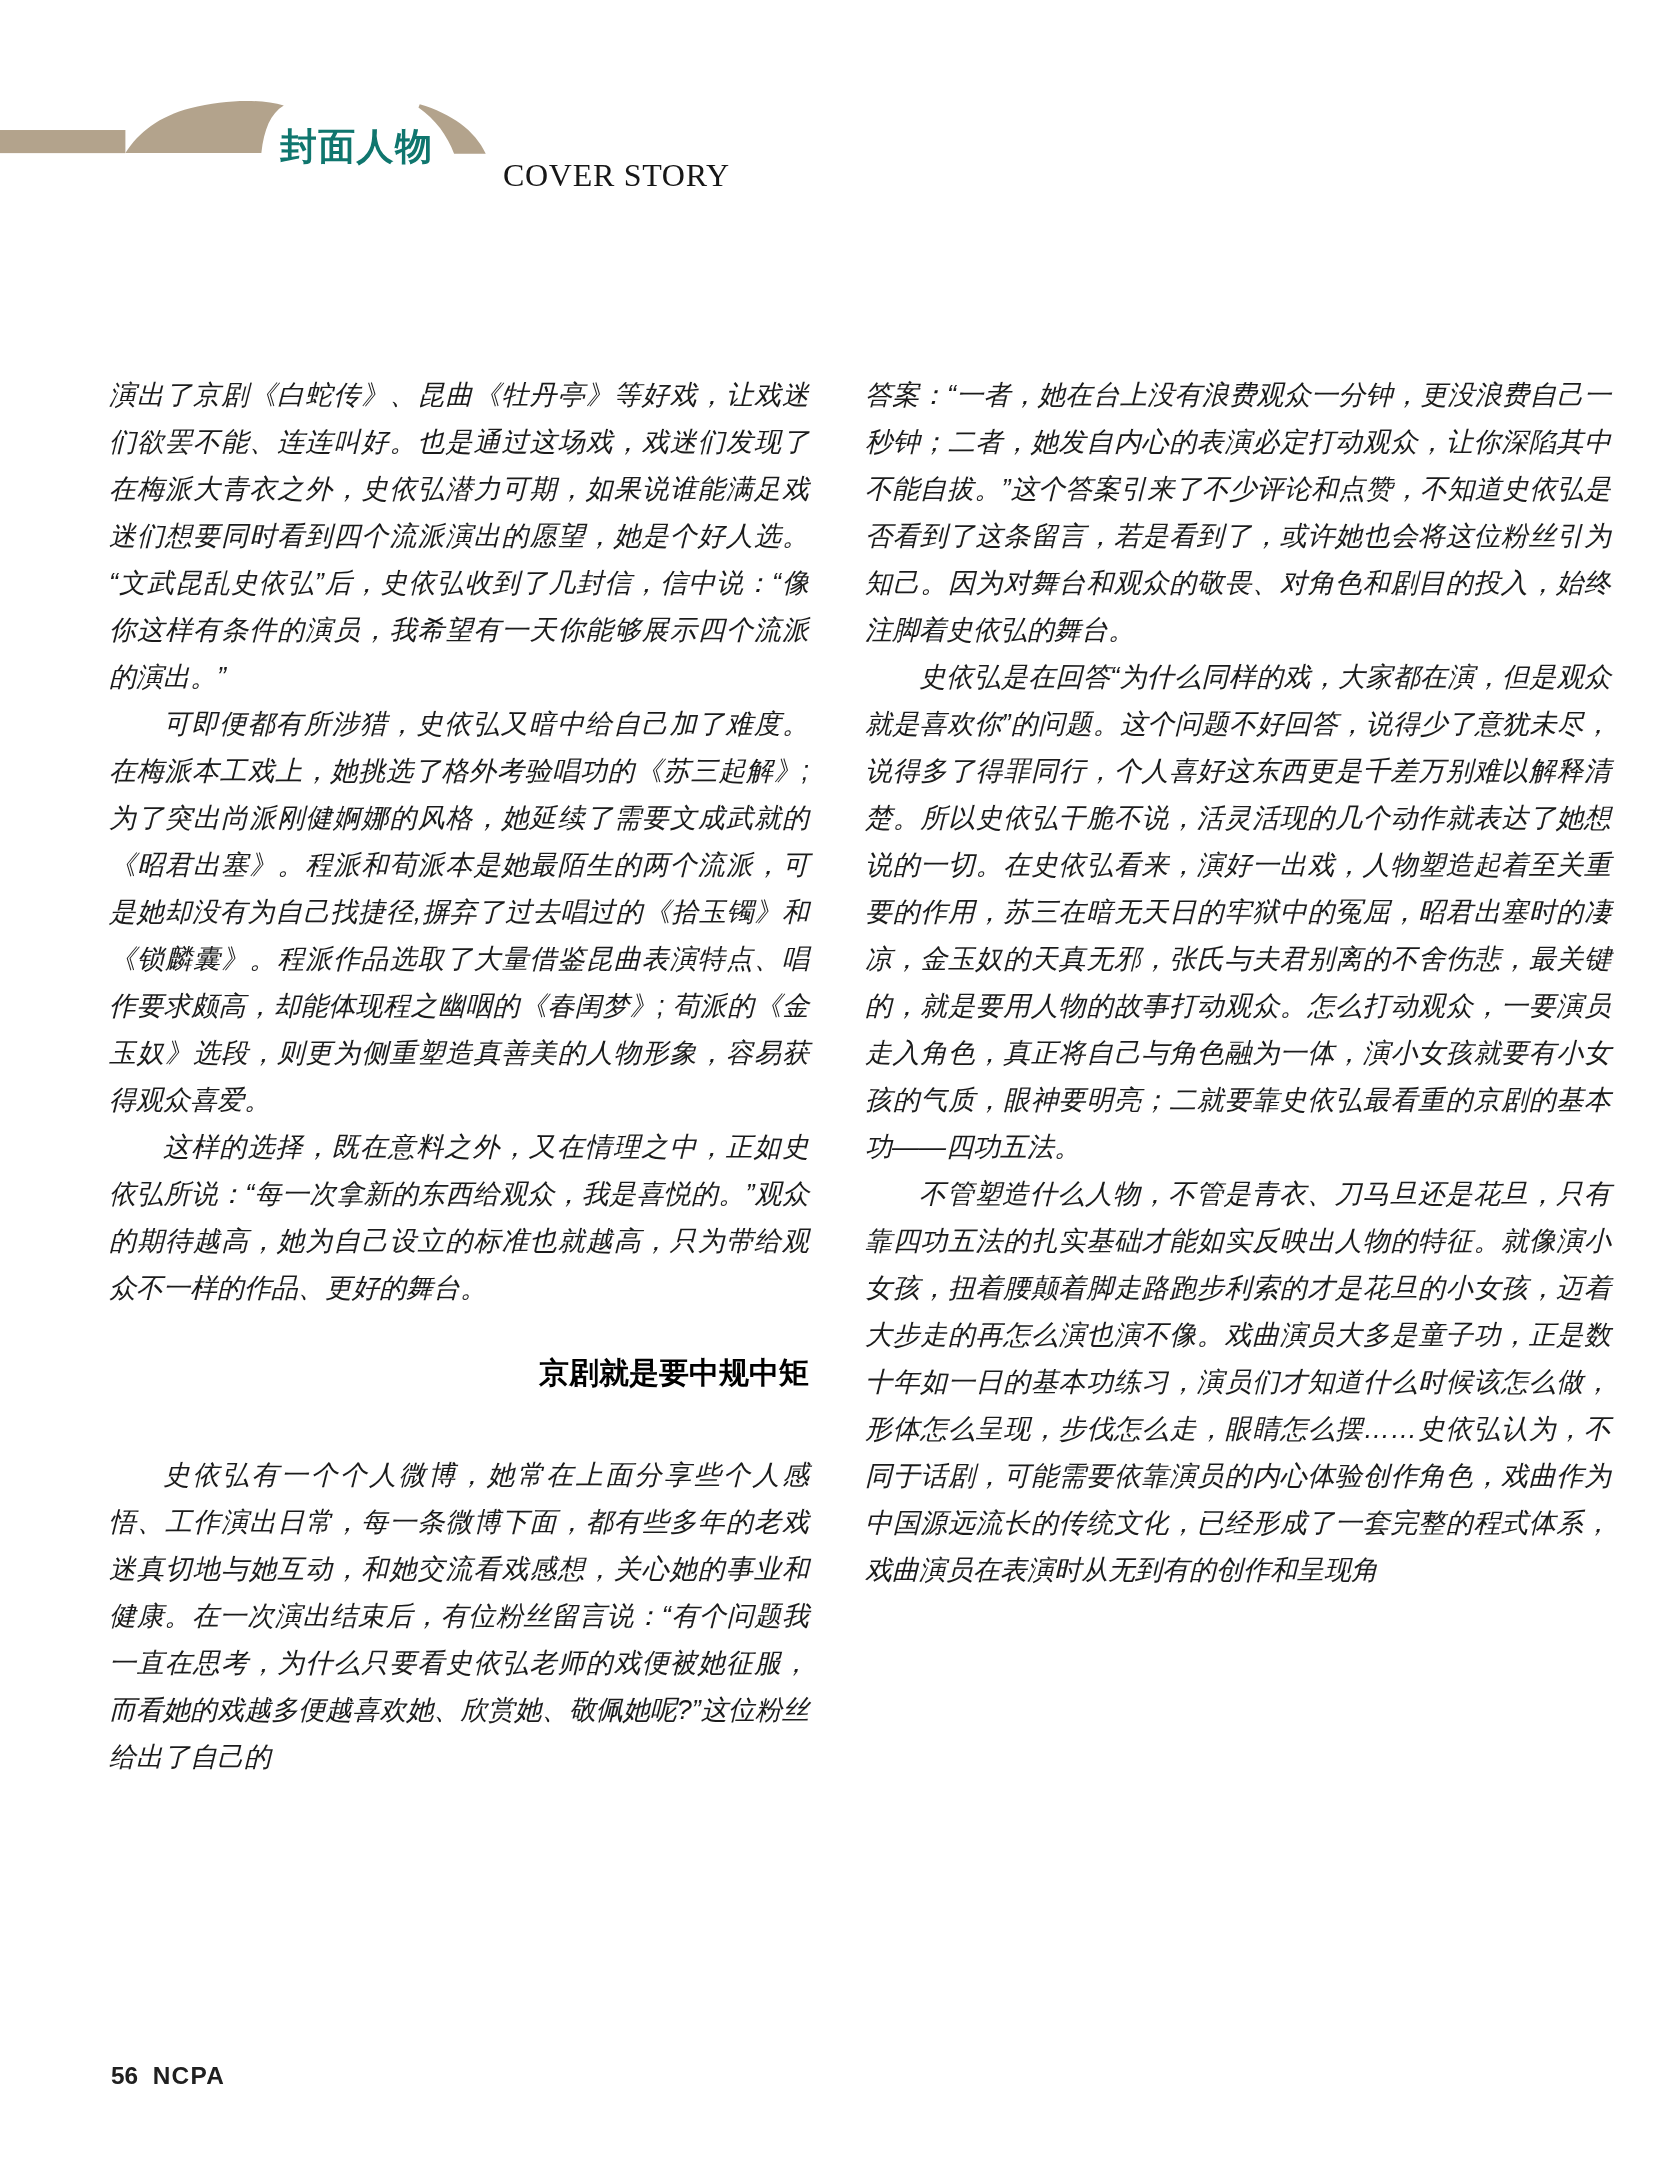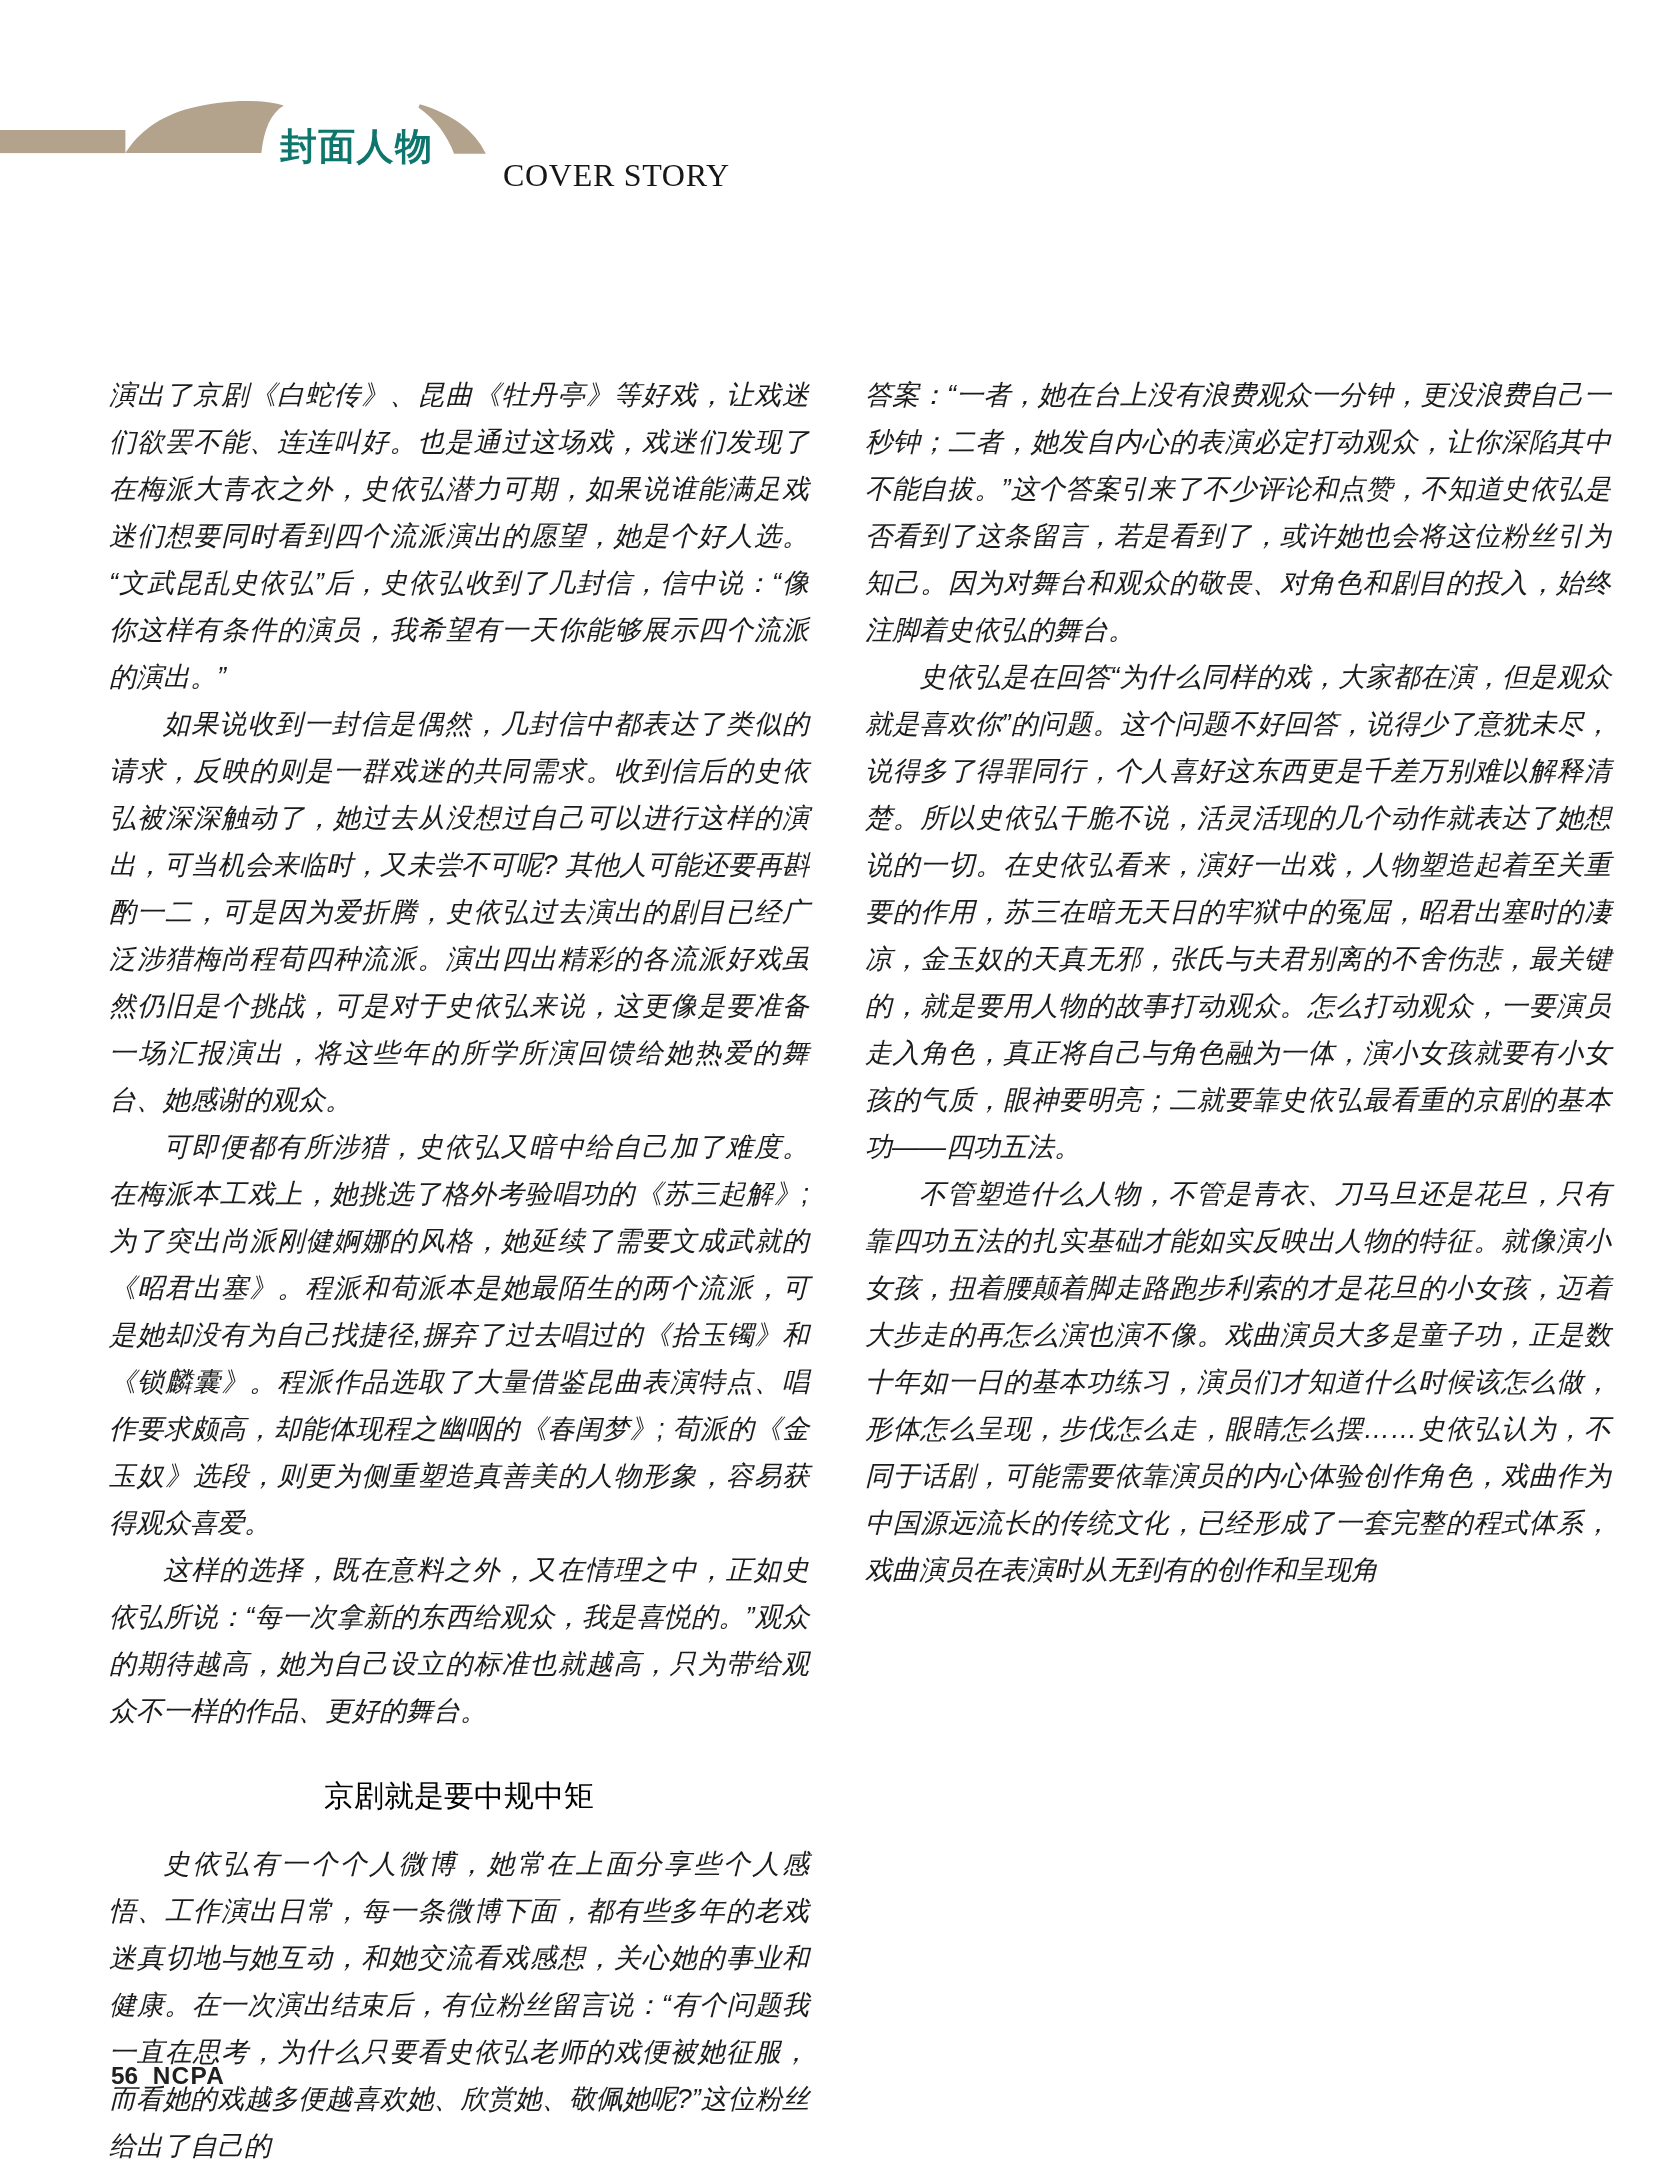--- a/index.html
+++ b/index.html
@@ -29,22 +29,22 @@
   .col {
     position: absolute; top: 372px;
     font-size: 27px; line-height: 47px;
     text-align: justify; color: #1b1b1b;
   }
   .col-left  { left: 109px;  width: 700px; }
   .col-right { left: 865px; width: 746px; }
   .col p { margin: 0; text-indent: 2em; font-style: italic; }
   .col p.no-indent { text-indent: 0; }
   .section-heading {
-    font-size: 30px; line-height: 32px; font-weight: normal; color: #000;
-    margin: 45px 0 29px 0; text-align: center; text-indent: 0;
+    font-size: 30px; line-height: 32px; font-weight: bold; color: #000;
+    margin: 45px 0 63px 0; text-align: right; text-indent: 0;
   }
   
   .pg-footer {
     position: absolute; left: 111px; top: 2062px;
     font-size: 24.4px; color: #202020; white-space: nowrap;
   }
   .pg-num { font-weight: 700; margin-right: 14.5px; }
   .mag    { font-weight: 600; letter-spacing: 1.3px; }
 </style>
 </head>
@@ -62,21 +62,20 @@
     <div class="sec-en">COVER STORY</div>
   </header>
 
   <main>
 
     <div class="col col-left">
       <div>
 
           <p class="para no-indent">演出了京剧《白蛇传》、昆曲《牡丹亭》等好戏，让戏迷们欲罢不能、连连叫好。也是通过这场戏，戏迷们发现了在梅派大青衣之外，史依弘潜力可期，如果说谁能满足戏迷们想要同时看到四个流派演出的愿望，她是个好人选。“文武昆乱史依弘”后，史依弘收到了几封信，信中说：“像你这样有条件的演员，我希望有一天你能够展示四个流派的演出。”</p>
 
-          <p class="para">如果说收到一封信是偶然，几封信中都表达了类似的请求，反映的则是一群戏迷的共同需求。收到信后的史依弘被深深触动了，她过去从没想过自己可以进行这样的演出，可当机会来临时，又未尝不可呢? 其他人可能还要再斟酌一二，可是因为爱折腾，史依弘过去演出的剧目已经广泛涉猎梅尚程荀四种流派。演出四出精彩的各流派好戏虽然仍旧是个挑战，可是对于史依弘来说，这更像是要准备一场汇报演出，将这些年的所学所演回馈给她热爱的舞台、她感谢的观众。</p>
 
           <p class="para">可即便都有所涉猎，史依弘又暗中给自己加了难度。在梅派本工戏上，她挑选了格外考验唱功的《苏三起解》; 为了突出尚派刚健婀娜的风格，她延续了需要文成武就的《昭君出塞》。程派和荀派本是她最陌生的两个流派，可是她却没有为自己找捷径,摒弃了过去唱过的《拾玉镯》和《锁麟囊》。程派作品选取了大量借鉴昆曲表演特点、唱作要求颇高，却能体现程之幽咽的《春闺梦》; 荀派的《金玉奴》选段，则更为侧重塑造真善美的人物形象，容易获得观众喜爱。</p>
 
           <p class="para">这样的选择，既在意料之外，又在情理之中，正如史依弘所说：“每一次拿新的东西给观众，我是喜悦的。”观众的期待越高，她为自己设立的标准也就越高，只为带给观众不一样的作品、更好的舞台。</p>
         </div>
       <h2 class="section-heading">京剧就是要中规中矩</h2>
       <div>
 
           <p class="para">史依弘有一个个人微博，她常在上面分享些个人感悟、工作演出日常，每一条微博下面，都有些多年的老戏迷真切地与她互动，和她交流看戏感想，关心她的事业和健康。在一次演出结束后，有位粉丝留言说：“有个问题我一直在思考，为什么只要看史依弘老师的戏便被她征服，而看她的戏越多便越喜欢她、欣赏她、敬佩她呢?”这位粉丝给出了自己的</p>
         </div>

